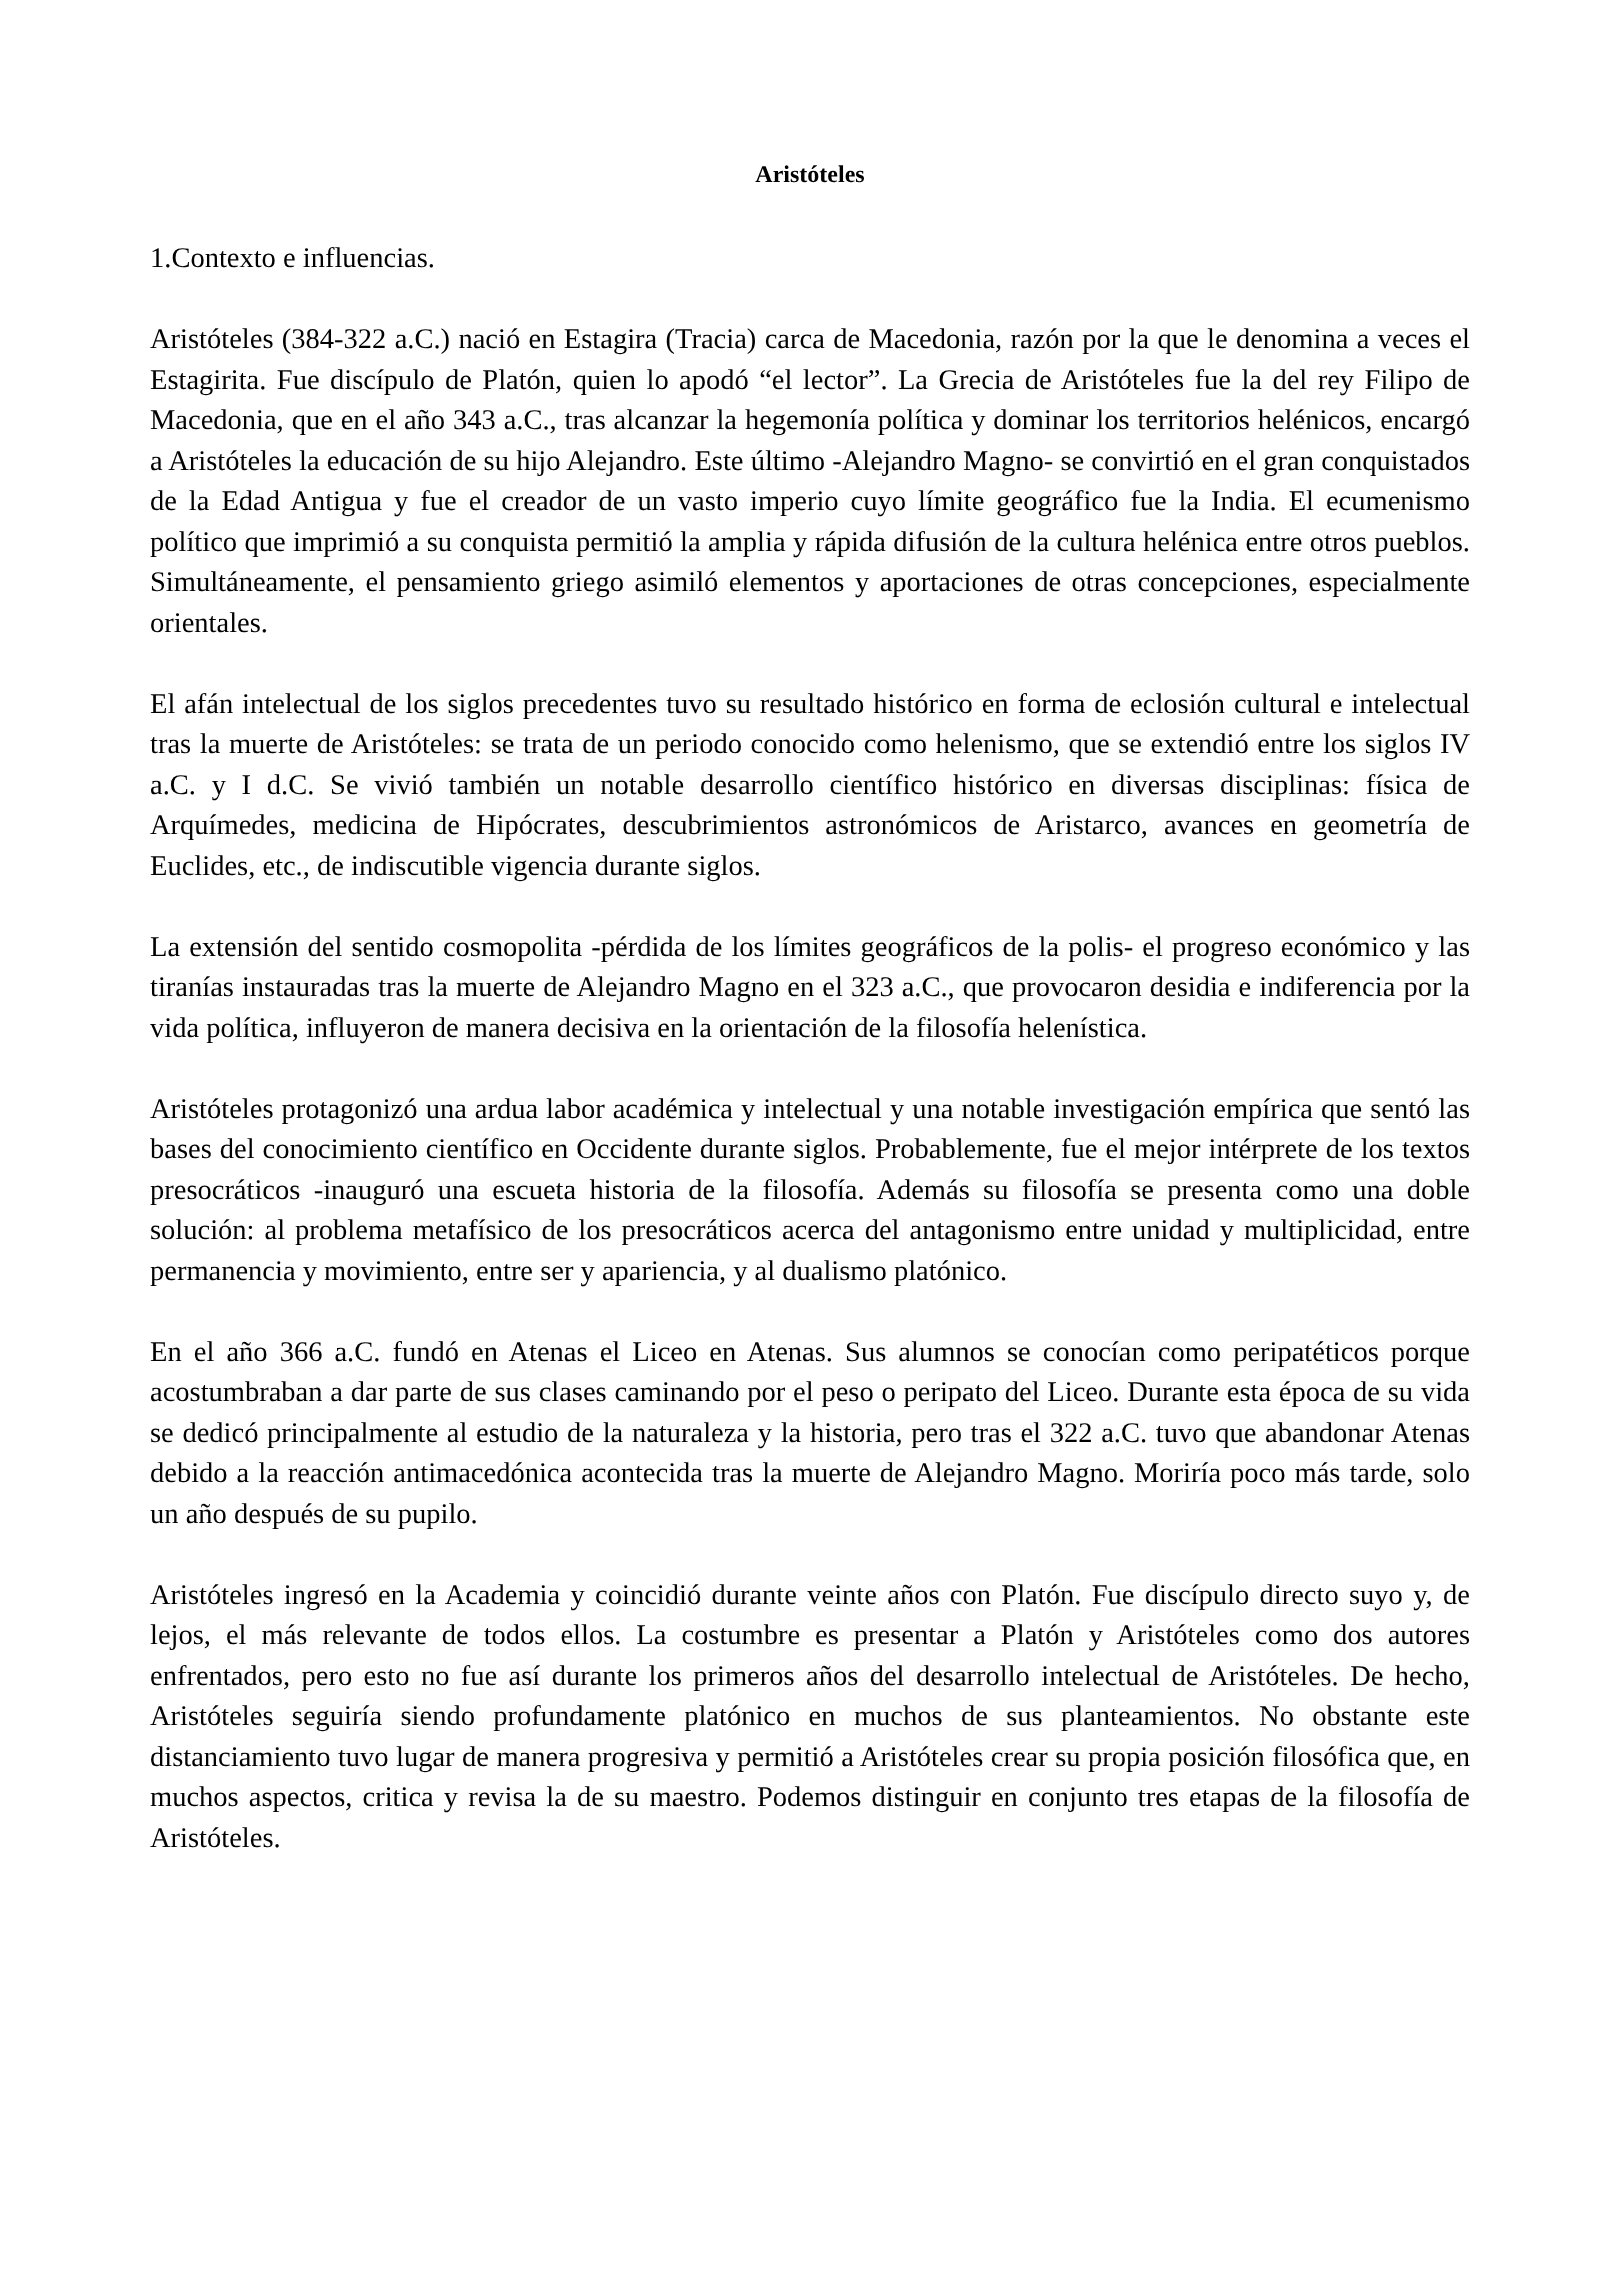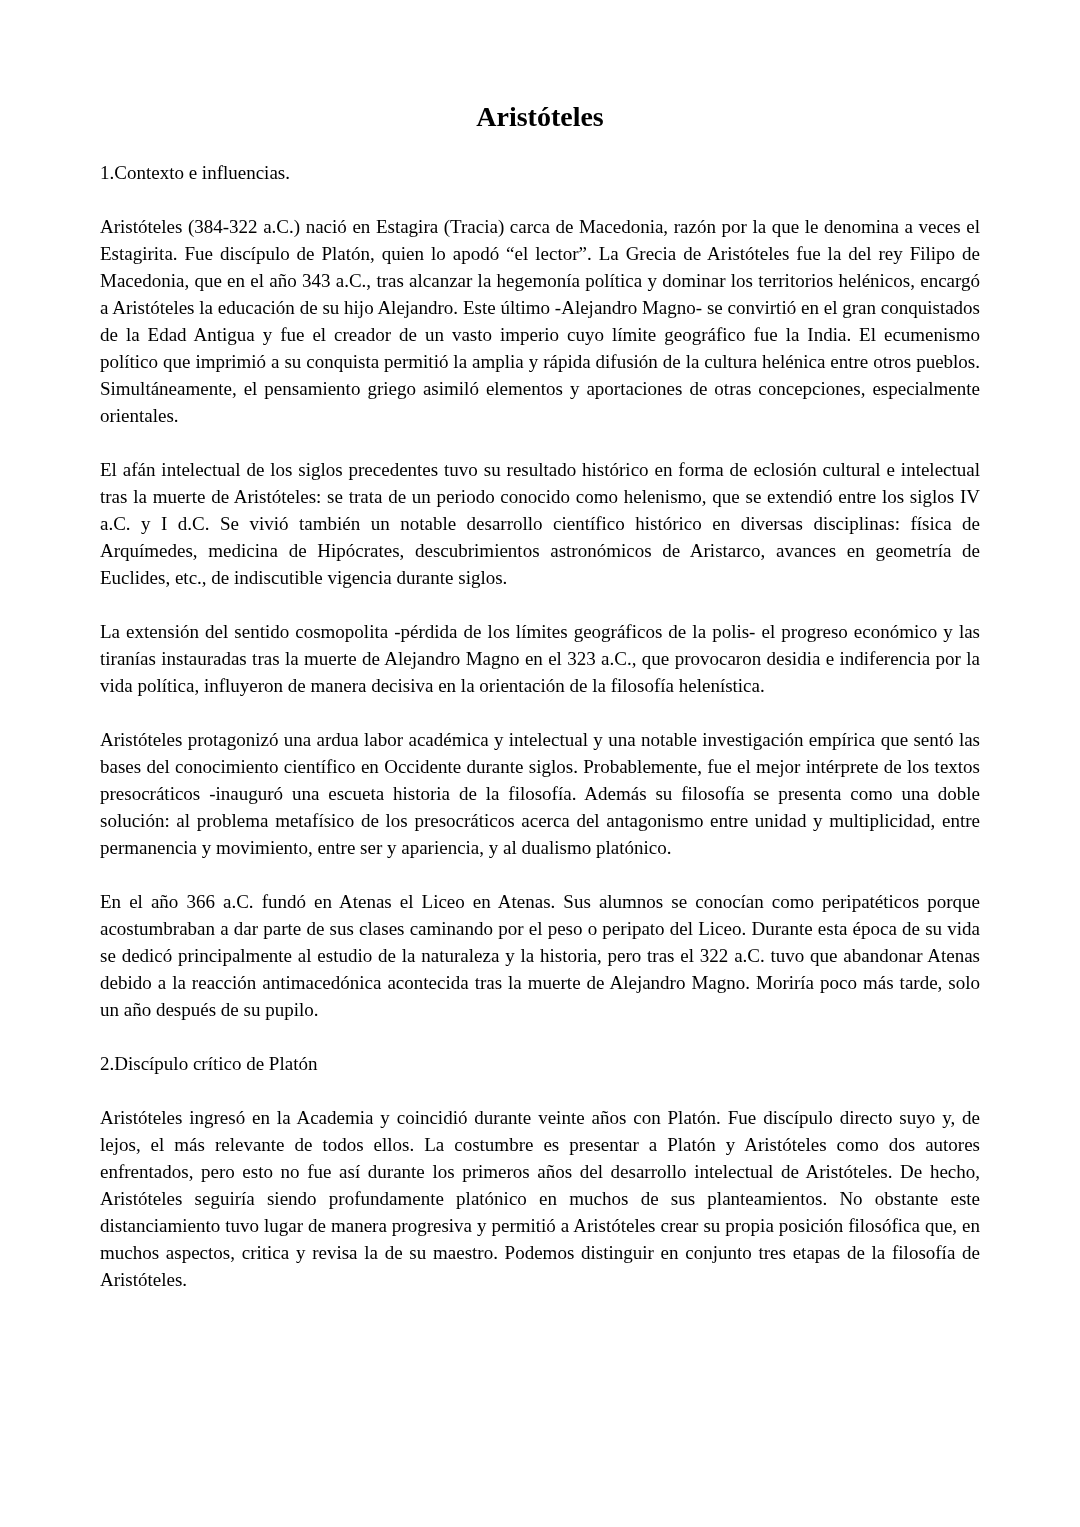--- a/index.html
+++ b/index.html
@@ -14,21 +14,21 @@
     box-sizing: border-box;
     background: #ffffff;
     padding: 103px 100px 40px 100px;
     font-family: "Liberation Serif", "DejaVu Serif", serif;
     font-size: 19px;
     line-height: 27px;
     color: #000000;
     overflow: hidden;
   }
   .title {
-    font-size: 28px;
+    font-size: 16px;
     font-weight: bold;
     text-align: center;
     margin: 0 0 29px 0;
   }
   .heading {
     margin: 12px 0;
     font-weight: normal;
     text-align: left;
   }
   p.para {
@@ -48,17 +48,16 @@
   <p class="para">Aristóteles (384-322 a.C.) nació en Estagira (Tracia) carca de Macedonia, razón por la que le denomina a veces el Estagirita. Fue discípulo de Platón, quien lo apodó “el lector”. La Grecia de Aristóteles fue la del rey Filipo de Macedonia, que en el año 343 a.C., tras alcanzar la hegemonía política y dominar los territorios helénicos, encargó a Aristóteles la educación de su hijo Alejandro. Este último -Alejandro Magno- se convirtió en el gran conquistados de la Edad Antigua y fue el creador de un vasto imperio cuyo límite geográfico fue la India. El ecumenismo político que imprimió a su conquista permitió la amplia y rápida difusión de la cultura helénica entre otros pueblos. Simultáneamente, el pensamiento griego asimiló elementos y aportaciones de otras concepciones, especialmente orientales.</p>
 
   <p class="para">El afán intelectual de los siglos precedentes tuvo su resultado histórico en forma de eclosión cultural e intelectual tras la muerte de Aristóteles: se trata de un periodo conocido como helenismo, que se extendió entre los siglos IV a.C. y I d.C. Se vivió también un notable desarrollo científico histórico en diversas disciplinas: física de Arquímedes, medicina de Hipócrates, descubrimientos astronómicos de Aristarco, avances en geometría de Euclides, etc., de indiscutible vigencia durante siglos.</p>
 
   <p class="para">La extensión del sentido cosmopolita -pérdida de los límites geográficos de la polis- el progreso económico y las tiranías instauradas tras la muerte de Alejandro Magno en el 323 a.C., que provocaron desidia e indiferencia por la vida política, influyeron de manera decisiva en la orientación de la filosofía helenística.</p>
 
   <p class="para">Aristóteles protagonizó una ardua labor académica y intelectual y una notable investigación empírica que sentó las bases del conocimiento científico en Occidente durante siglos. Probablemente, fue el mejor intérprete de los textos presocráticos -inauguró una escueta historia de la filosofía. Además su filosofía se presenta como una doble solución: al problema metafísico de los presocráticos acerca del antagonismo entre unidad y multiplicidad, entre permanencia y movimiento, entre ser y apariencia, y al dualismo platónico.</p>
 
   <p class="para">En el año 366 a.C. fundó en Atenas el Liceo en Atenas. Sus alumnos se conocían como peripatéticos porque acostumbraban a dar parte de sus clases caminando por el peso o peripato del Liceo. Durante esta época de su vida se dedicó principalmente al estudio de la naturaleza y la historia, pero tras el 322 a.C. tuvo que abandonar Atenas debido a la reacción antimacedónica acontecida tras la muerte de Alejandro Magno. Moriría poco más tarde, solo un año después de su pupilo.</p>
 
-  <div class="heading">2.Discípulo crítico de Platón</div>
 
   <p class="para">Aristóteles ingresó en la Academia y coincidió durante veinte años con Platón. Fue discípulo directo suyo y, de lejos, el más relevante de todos ellos. La costumbre es presentar a Platón y Aristóteles como dos autores enfrentados, pero esto no fue así durante los primeros años del desarrollo intelectual de Aristóteles. De hecho, Aristóteles seguiría siendo profundamente platónico en muchos de sus planteamientos. No obstante este distanciamiento tuvo lugar de manera progresiva y permitió a Aristóteles crear su propia posición filosófica que, en muchos aspectos, critica y revisa la de su maestro. Podemos distinguir en conjunto tres etapas de la filosofía de Aristóteles.</p>
 
 </div>
 
 </body></html>

